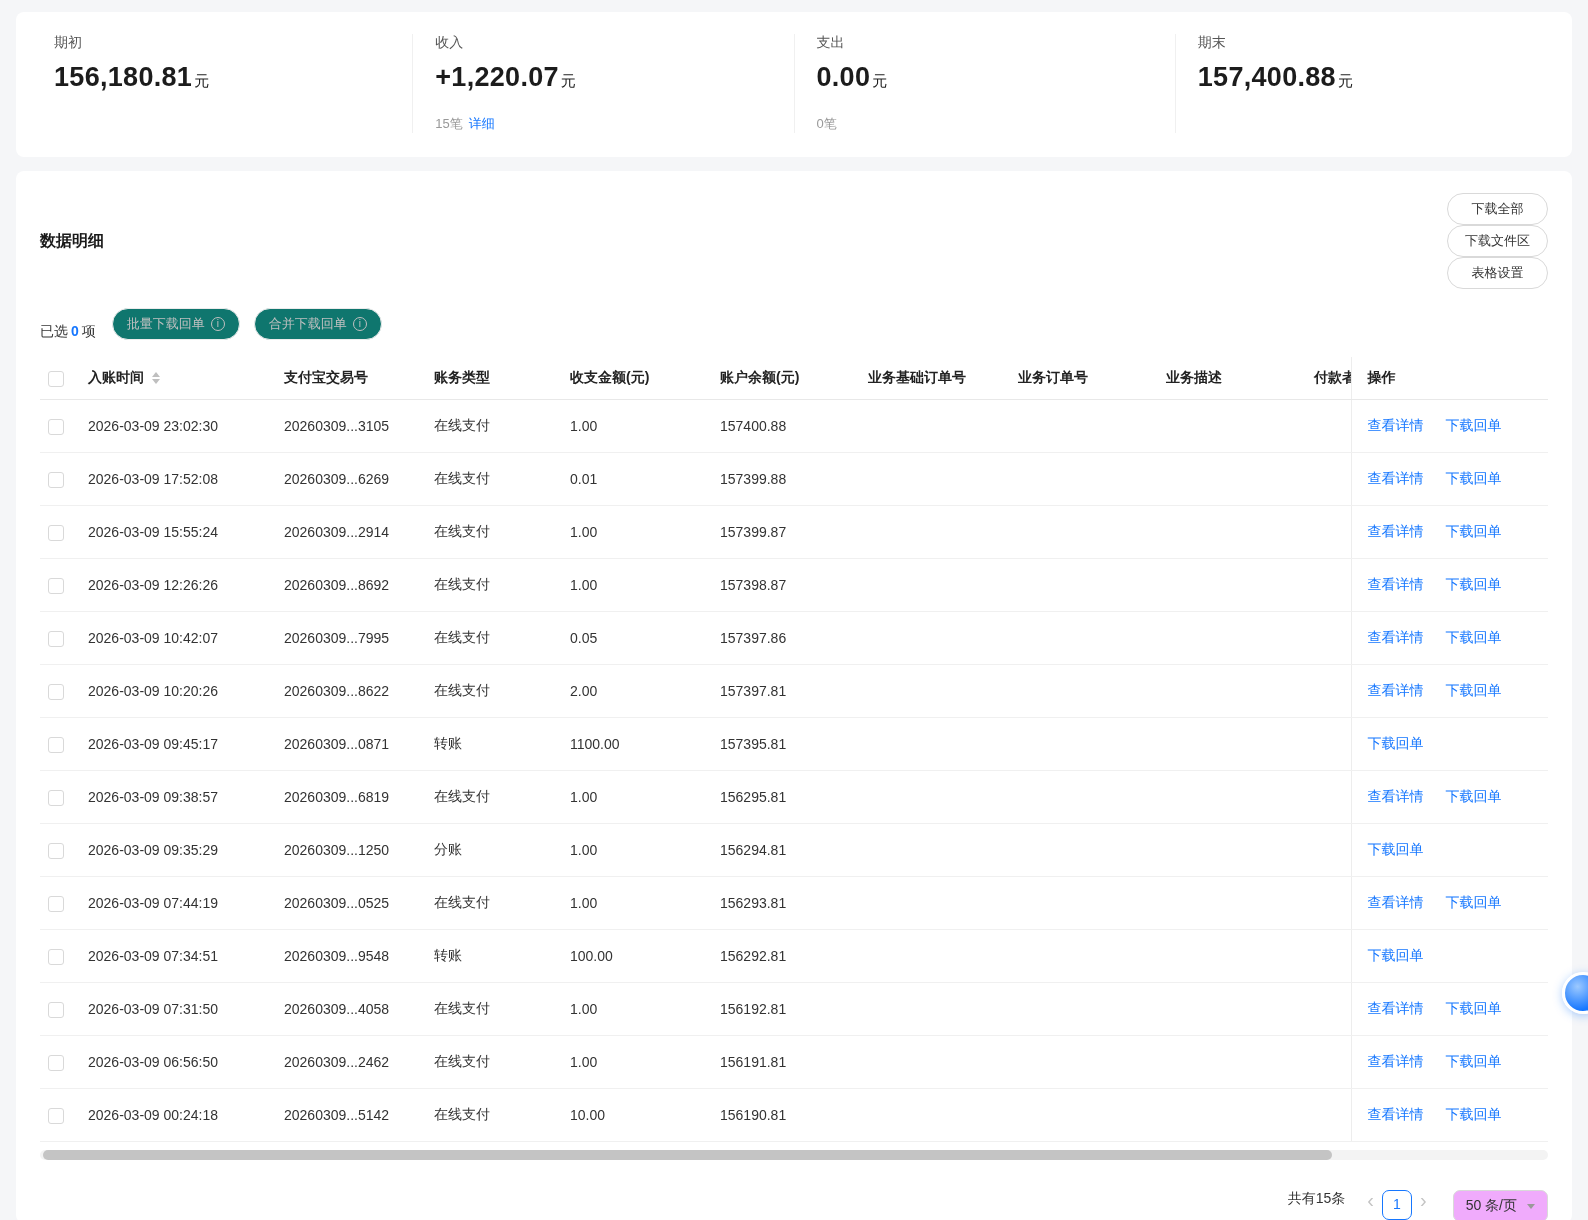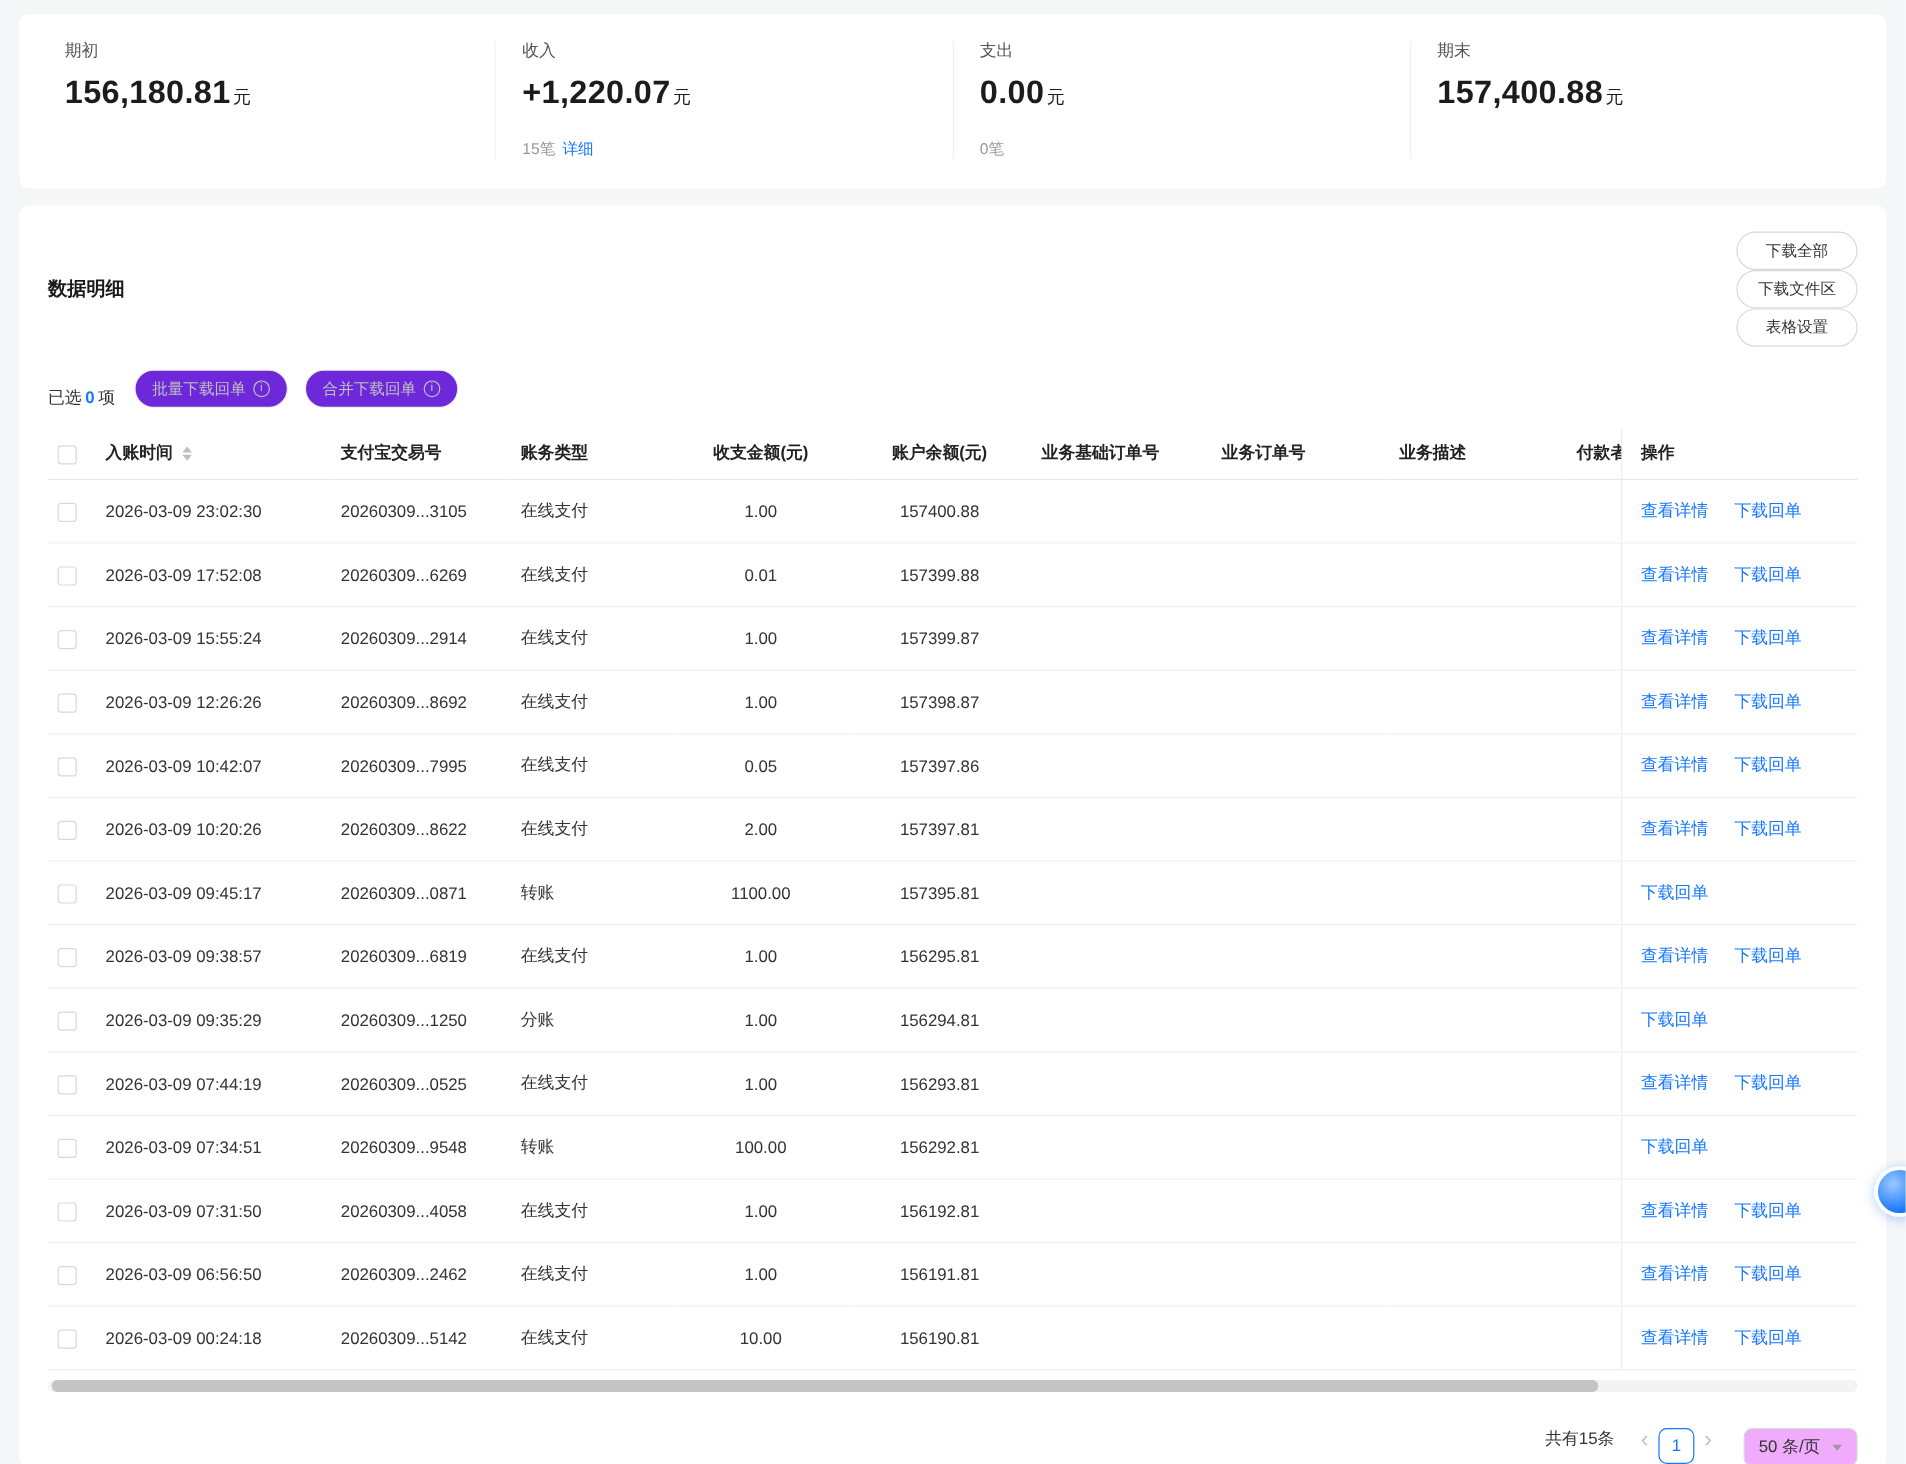--- a/index.html
+++ b/index.html
@@ -43,21 +43,21 @@
     cursor:pointer; white-space:nowrap;
   }
 
   
   .toolbar { display:flex; align-items:center; margin-bottom:16px; }
   .selected-info { font-size:14px; color:#333; margin-right:16px;margin-top:16px; }
   .selected-count { color:#1677ff; font-weight:700; padding:0 3px; }
   .toolbar-btn {
     margin-right:14px; padding:6px 14px;
     border:1px solid #ececec; border-radius:16px;
-    background:#6d28d9; color:#c0c0c0; font-size:13px;
+    background:#0f766e; color:#c0c0c0; font-size:13px;
     display:inline-flex; align-items:center; gap:6px;
     cursor:not-allowed; white-space:nowrap;
   }
   .info-icon {
     display:inline-block; width:14px; height:14px;
     border:1px solid currentColor; border-radius:50%;
     font-size:10px; line-height:12px; text-align:center;
     font-style:normal;
   }
   .info-icon::before { content:"i"; }
@@ -66,21 +66,21 @@
   table { width:100%; border-collapse:collapse; table-layout:fixed; font-size:14px; }
   thead th {
     text-align:left; font-weight:700; color:#222;
     padding:12px 8px; border-bottom:1px solid #e8e8e8;
     white-space:nowrap; overflow:hidden;
   }
   tbody td {
     padding:17px 8px; border-bottom:1px solid #f0f0f0;
     white-space:nowrap; overflow:hidden; color:#333;
   }
-  th.num, td.num { text-align:center; padding-right:14px; }
+  th.num, td.num { text-align:left; padding-right:14px; }
   th.ops-col, td.ops-col { border-left:1px solid #ededed; padding-left:16px; }
   .checkbox {
     display:inline-block; width:16px; height:16px;
     border:1px solid #d9d9d9; border-radius:3px; background:#fff;
     vertical-align:middle; cursor:pointer;
   }
   .sorter { display:inline-flex; flex-direction:column; gap:2px; margin-left:8px; vertical-align:middle; }
   .caret-up { width:0; height:0; border-left:4px solid transparent; border-right:4px solid transparent; border-bottom:5px solid #bfbfbf; }
   .caret-down { width:0; height:0; border-left:4px solid transparent; border-right:4px solid transparent; border-top:5px solid #bfbfbf; }
   .link { color:#1677ff; text-decoration:none; cursor:pointer; margin-right:18px; }

